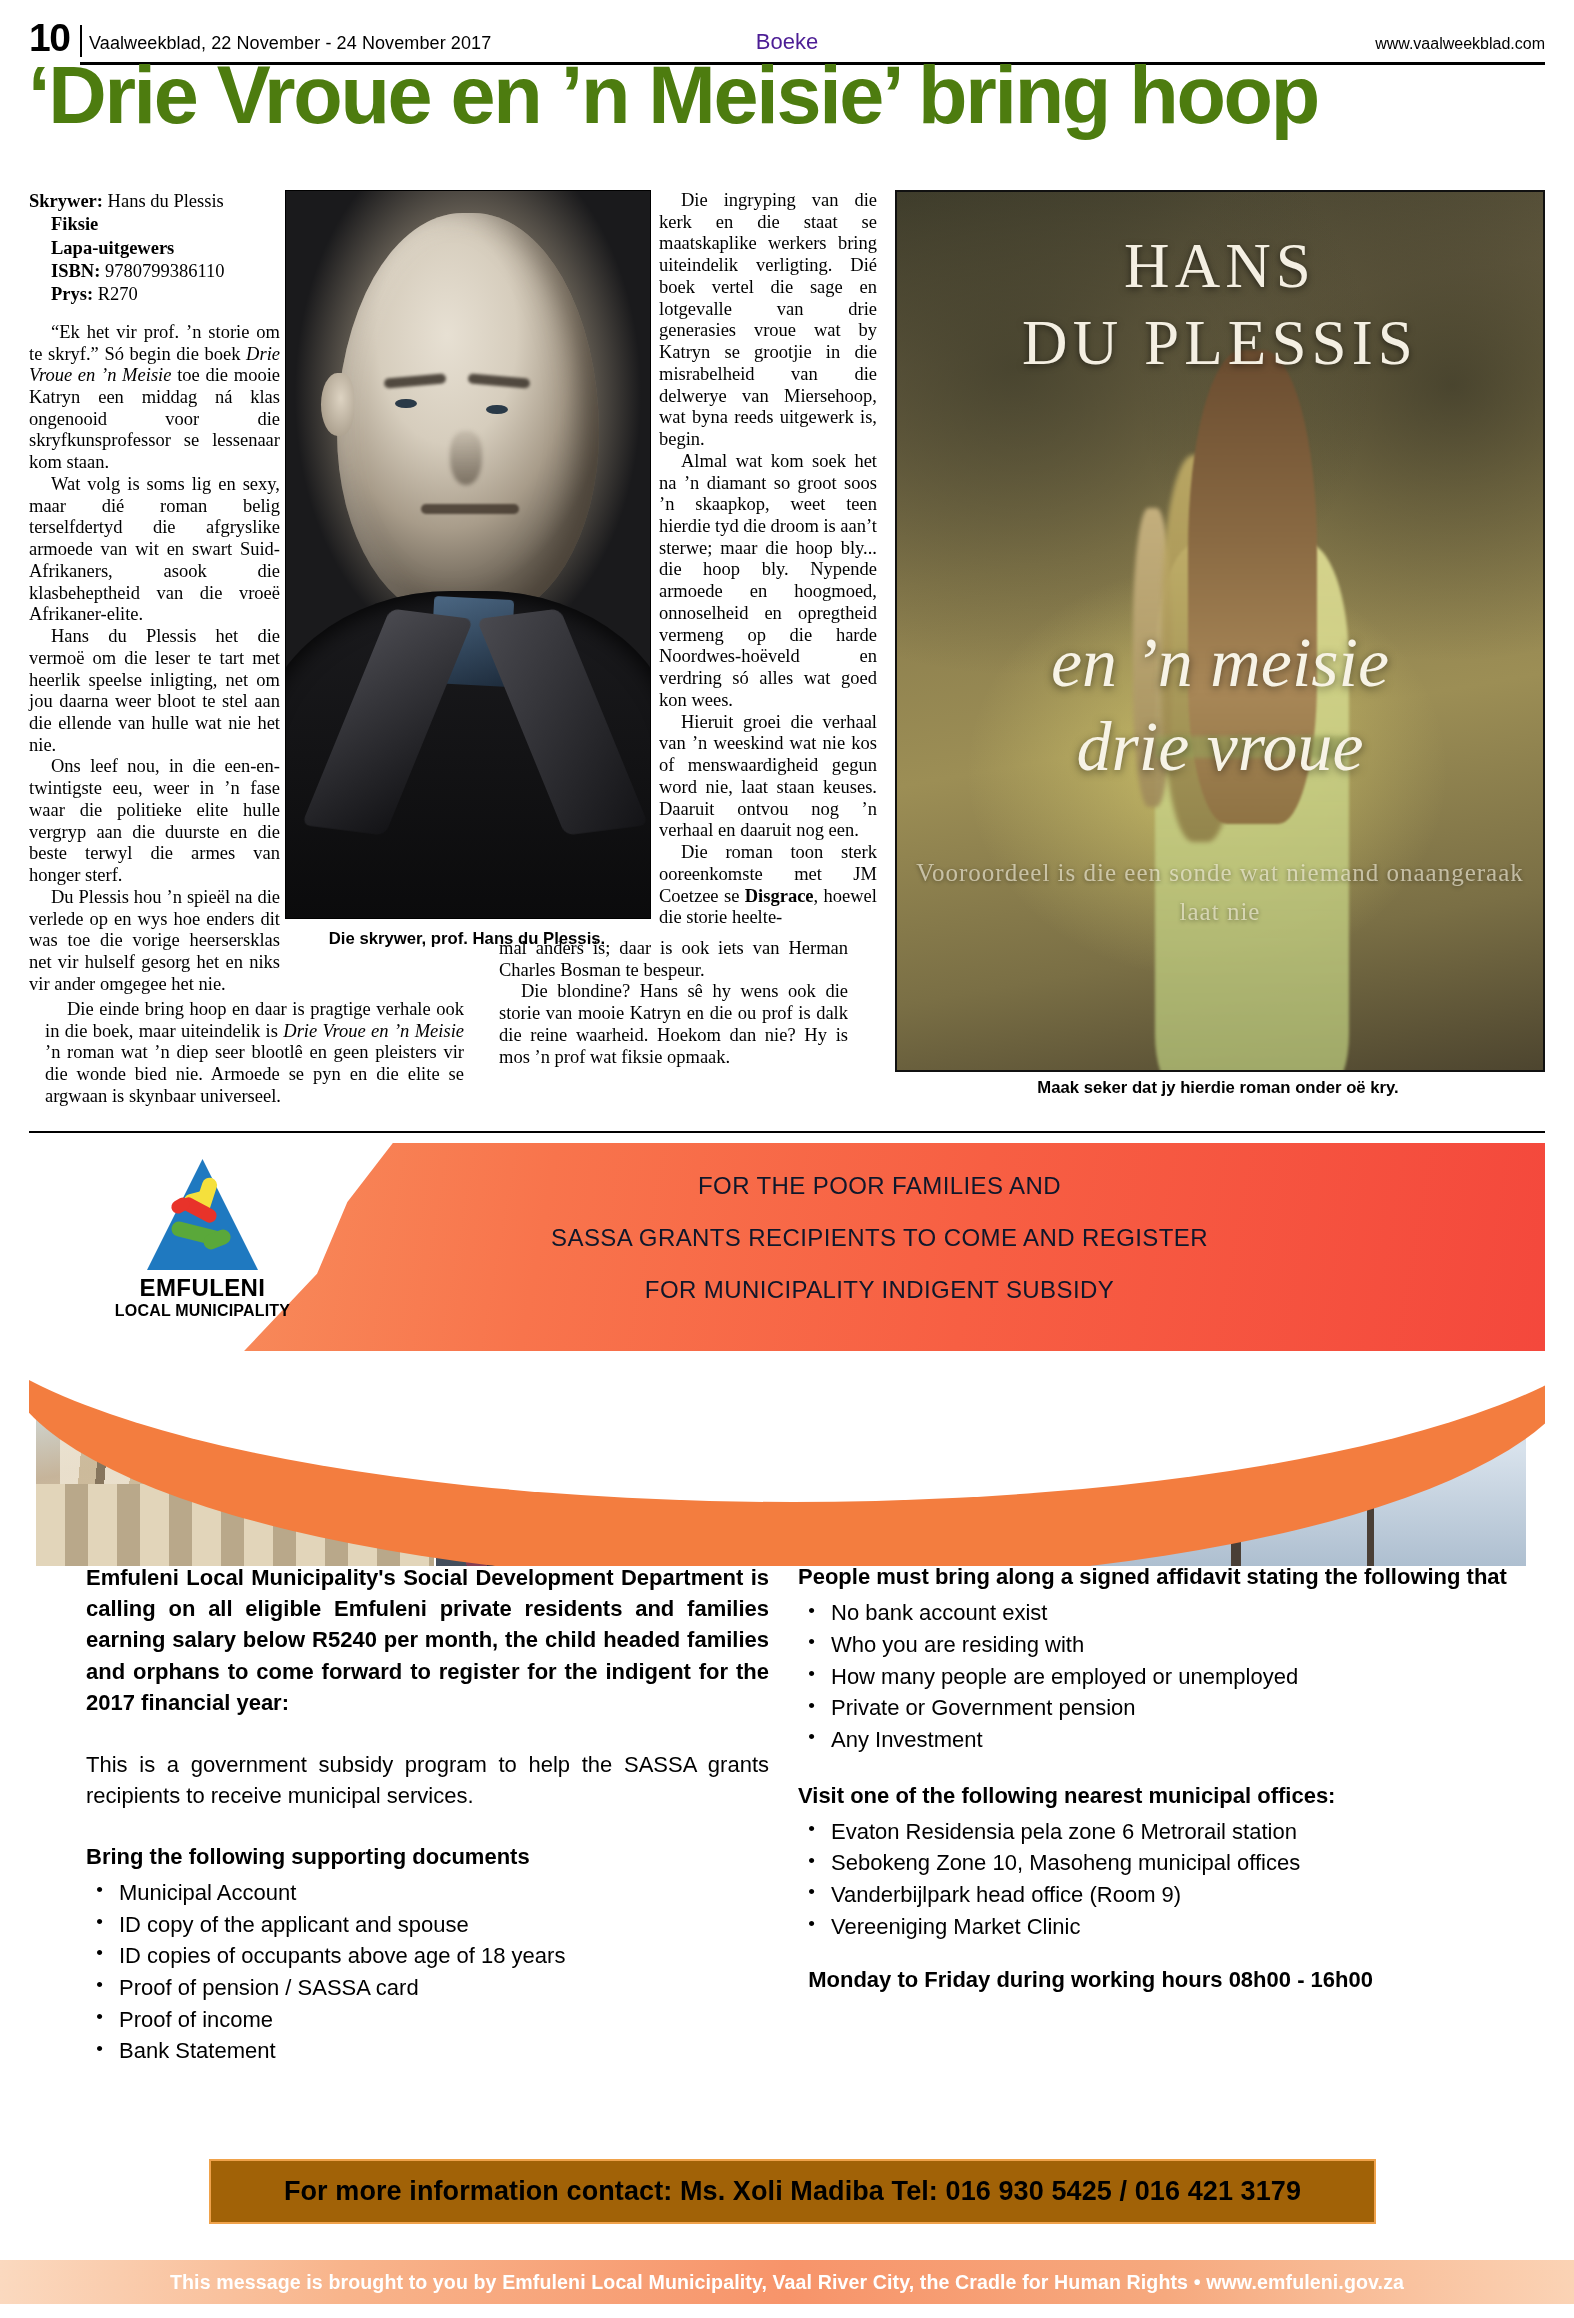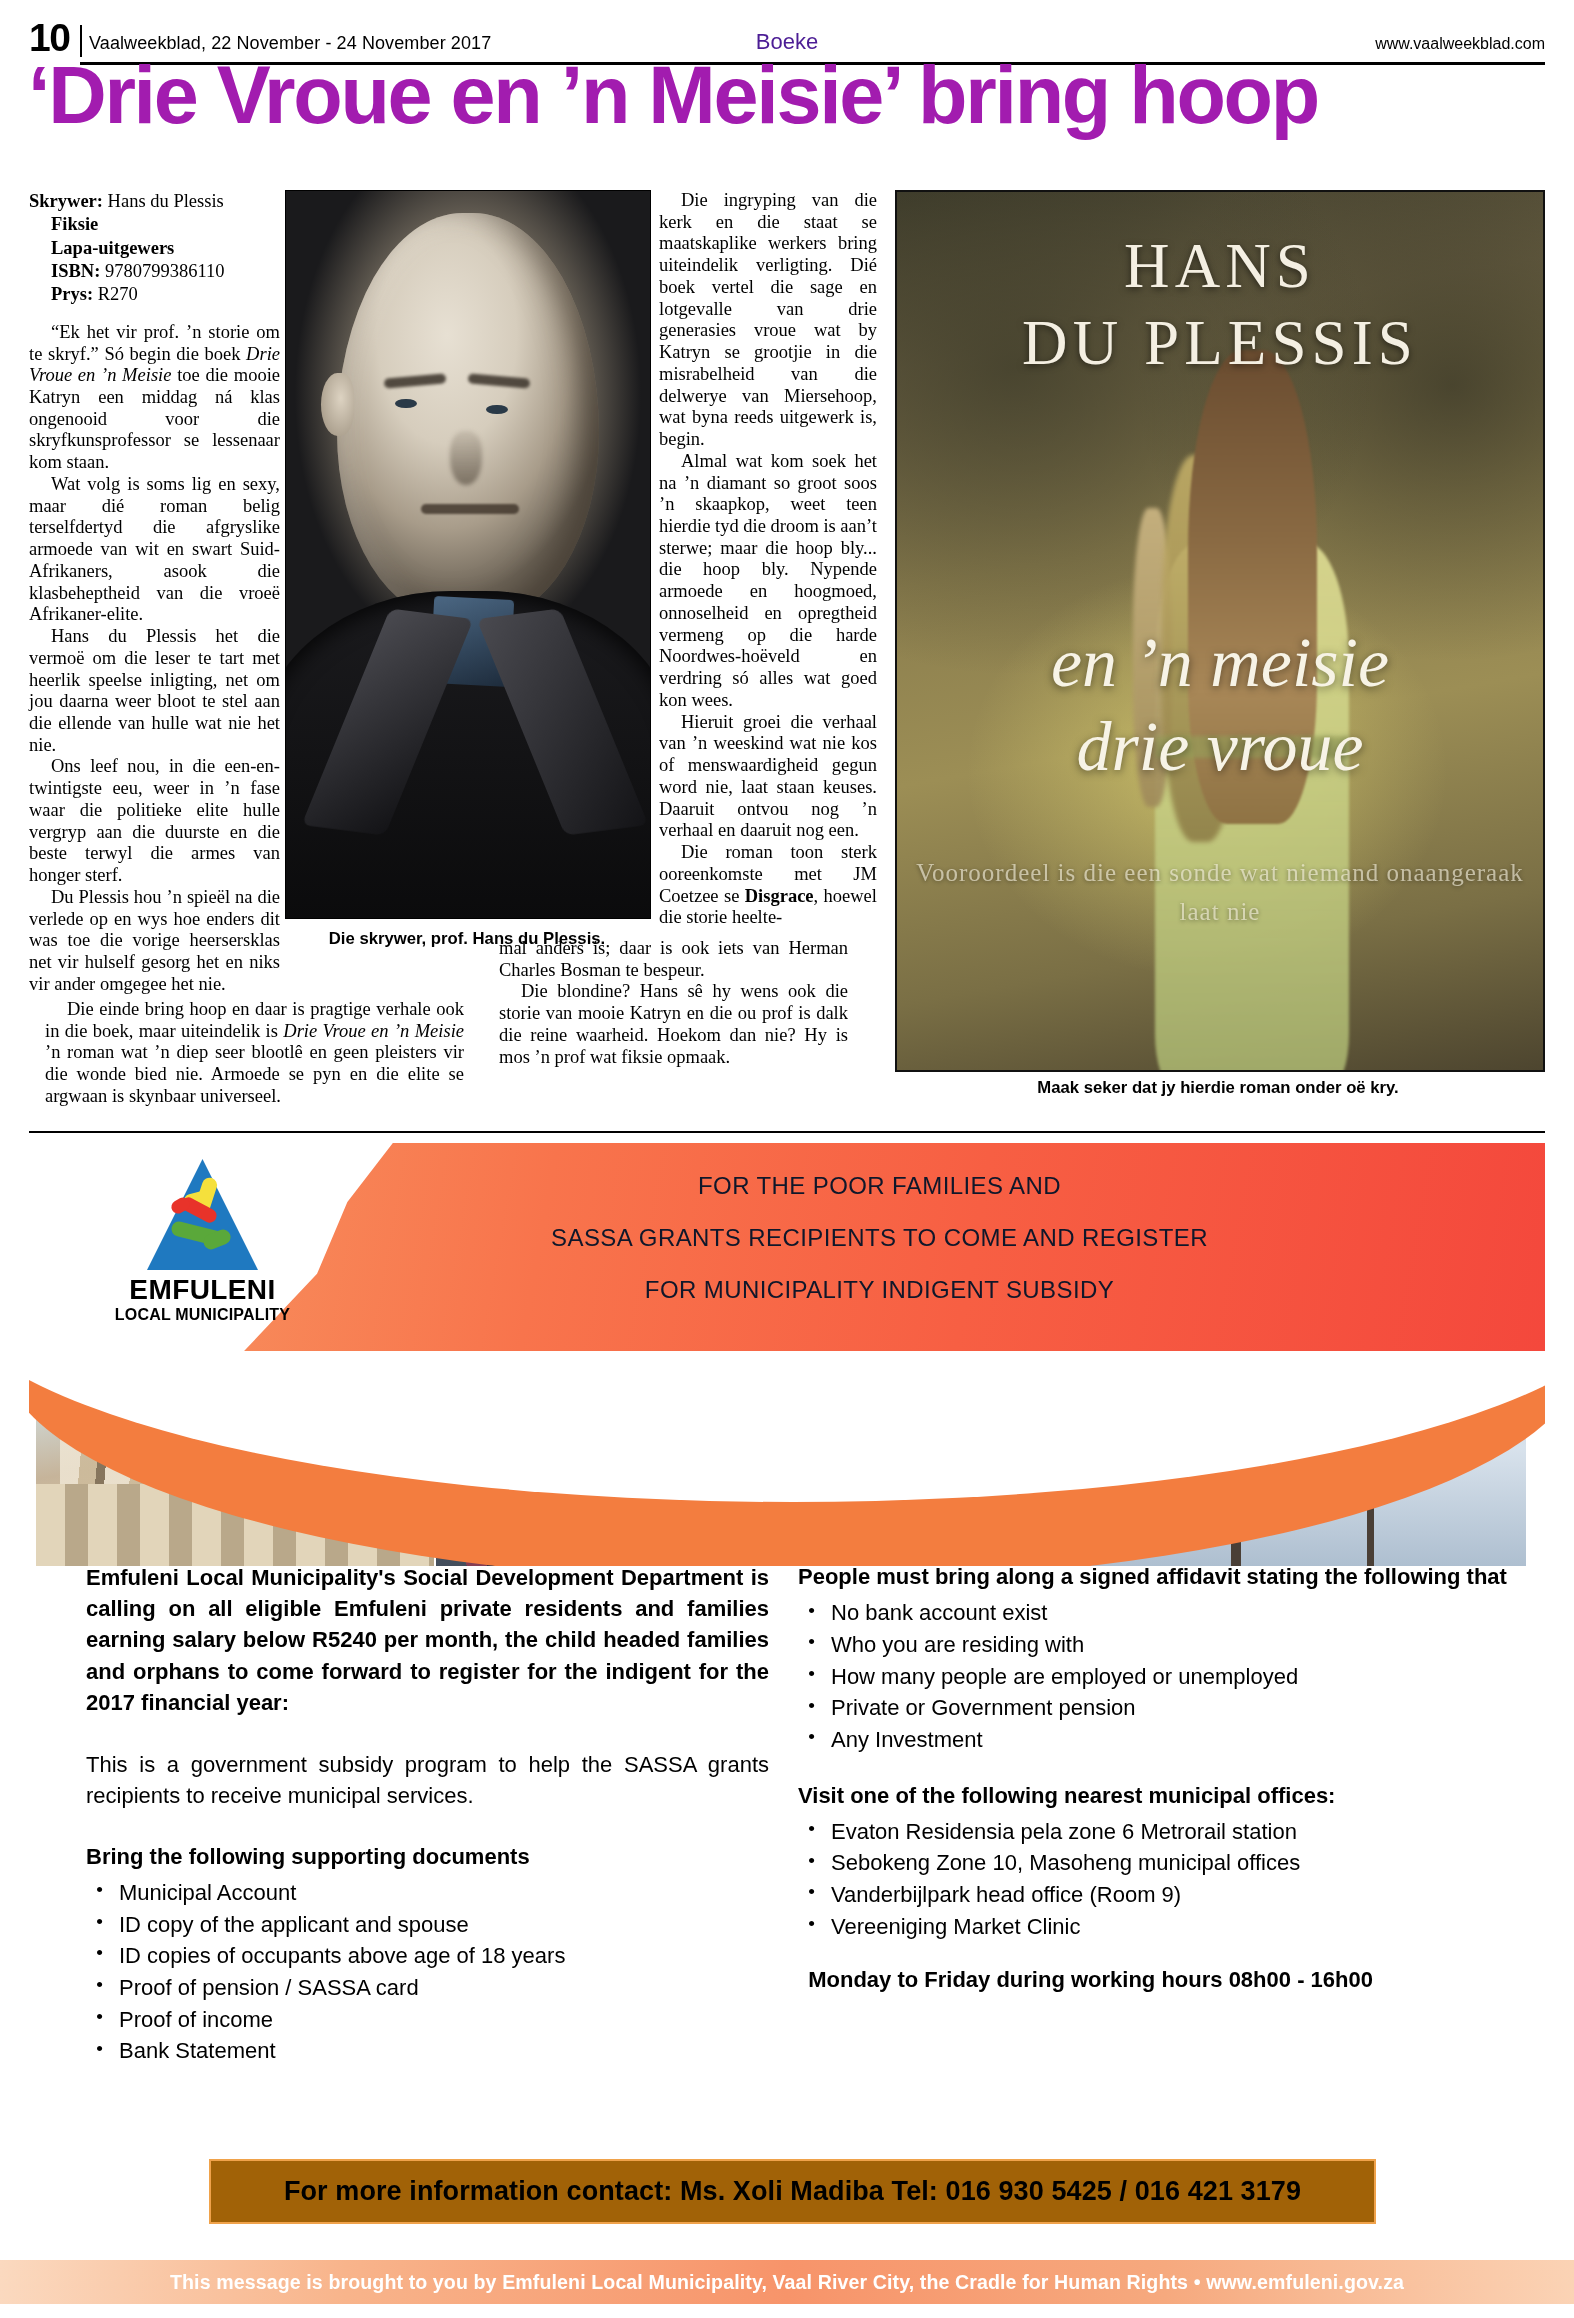--- a/index.html
+++ b/index.html
@@ -10,21 +10,21 @@
   .page-num{position:absolute;left:0;top:-4.4px;font-family:"Liberation Sans",sans-serif;font-size:39px;font-weight:700;letter-spacing:-1.5px;color:#000;}
   .mast-rule-v{position:absolute;left:51px;top:4.4px;width:2.2px;height:32px;background:#000;}
   .mast-left{position:absolute;left:60px;top:13px;font-family:"Liberation Sans",sans-serif;font-size:18px;color:#000;white-space:nowrap;letter-spacing:0.1px;}
   .mast-center{position:absolute;left:0;right:0;top:8.7px;text-align:center;font-family:"Liberation Sans",sans-serif;font-size:22px;color:#4c1d95;}
   .mast-right{position:absolute;right:0;top:14.5px;font-family:"Liberation Sans",sans-serif;font-size:16px;color:#000;}
   .mast-rule-h{position:absolute;left:51px;top:42px;width:1465px;height:2.2px;background:#000;}
 
   
   .headline{position:absolute;left:28px;top:54px;width:1520px;
     font-family:"Liberation Sans",sans-serif;font-weight:700;font-size:81px;line-height:1.02;
-    letter-spacing:-2.3px;color:#a21caf;white-space:nowrap;}
+    letter-spacing:-2.3px;color:#4d7c0f;white-space:nowrap;}
 
   
   .article{position:absolute;left:29px;top:190px;width:1516px;height:931px;}
 
   .col{position:absolute;top:0;font-size:18.5px;line-height:1.175;text-align:justify;color:#000;}
   .col p{margin:0;text-indent:22px;}
   .col1{left:0;width:251px;}
   .col3{left:630px;width:218px;}
 
   .meta{font-size:18.5px;line-height:1.26;margin-bottom:15.3px;}
@@ -111,21 +111,21 @@
   .logo{position:absolute;left:79px;top:16px;width:189px;text-align:center;}
   .logo-mark{position:relative;width:111px;height:111px;margin:0 auto;}
   .logo-tri{position:absolute;inset:0;background:#1f79c0;
      clip-path:polygon(50% 0%, 100% 100%, 0% 100%);}
   .logo-y{position:absolute;left:46%;top:16%;width:14.5px;height:41px;border-radius:8.7px;background:#f5e03c;transform:rotate(18deg);}
   .logo-y2{position:absolute;left:33%;top:30%;width:29px;height:13px;border-radius:7.3px;background:#f5e03c;transform:rotate(-14deg);}
   .logo-r{position:absolute;left:30%;top:40%;width:38px;height:14px;border-radius:7.3px;background:#e8332a;transform:rotate(28deg);}
   .logo-r2{position:absolute;left:22%;top:36%;width:19px;height:13px;border-radius:7.3px;background:#e8332a;transform:rotate(-30deg);}
   .logo-g{position:absolute;left:22%;top:60%;width:52px;height:14.5px;border-radius:8.7px;background:#5aa83a;transform:rotate(14deg);}
   .logo-g2{position:absolute;left:50%;top:66%;width:28px;height:14.5px;border-radius:8.7px;background:#5aa83a;transform:rotate(-22deg);}
-  .logo-name{font-family:"Liberation Sans",sans-serif;font-weight:700;font-size:28px;letter-spacing:0.4px;color:#000;margin-top:4.4px;}
+  .logo-name{font-family:"Liberation Sans",sans-serif;font-weight:700;font-size:24px;letter-spacing:0.4px;color:#000;margin-top:4.4px;}
   .logo-sub{font-family:"Liberation Sans",sans-serif;font-weight:700;font-size:16px;letter-spacing:0.2px;color:#000;}
   .logo-tag{position:absolute;left:63px;top:234px;width:291px;font-family:"Liberation Sans",sans-serif;font-size:14px;color:#000;white-space:nowrap;}
 
   .photostrip{position:absolute;left:0;top:208px;width:1516px;height:215px;overflow:hidden;}
   .ps-orange{position:absolute;left:-29px;top:-233px;width:1585px;height:465px;background:#f37d3f;border-radius:50%;}
   .ps-white{position:absolute;left:-87px;top:-285px;width:1701px;height:436px;background:#fff;border-radius:50%;}
   .ps-imgs{position:absolute;left:0;top:0;width:1516px;height:215px;}
   .ps-cell{position:absolute;top:0;height:215px;overflow:hidden;}
   .ps1{left:7.3px;width:398px;background:linear-gradient(170deg,#a9b6c4 0%,#cfd4cf 22%,#c6b49a 45%,#d7c7a6 70%,#a89877 100%);}
   .ps1::before{content:"";position:absolute;left:6%;top:24%;width:88%;height:50%;

